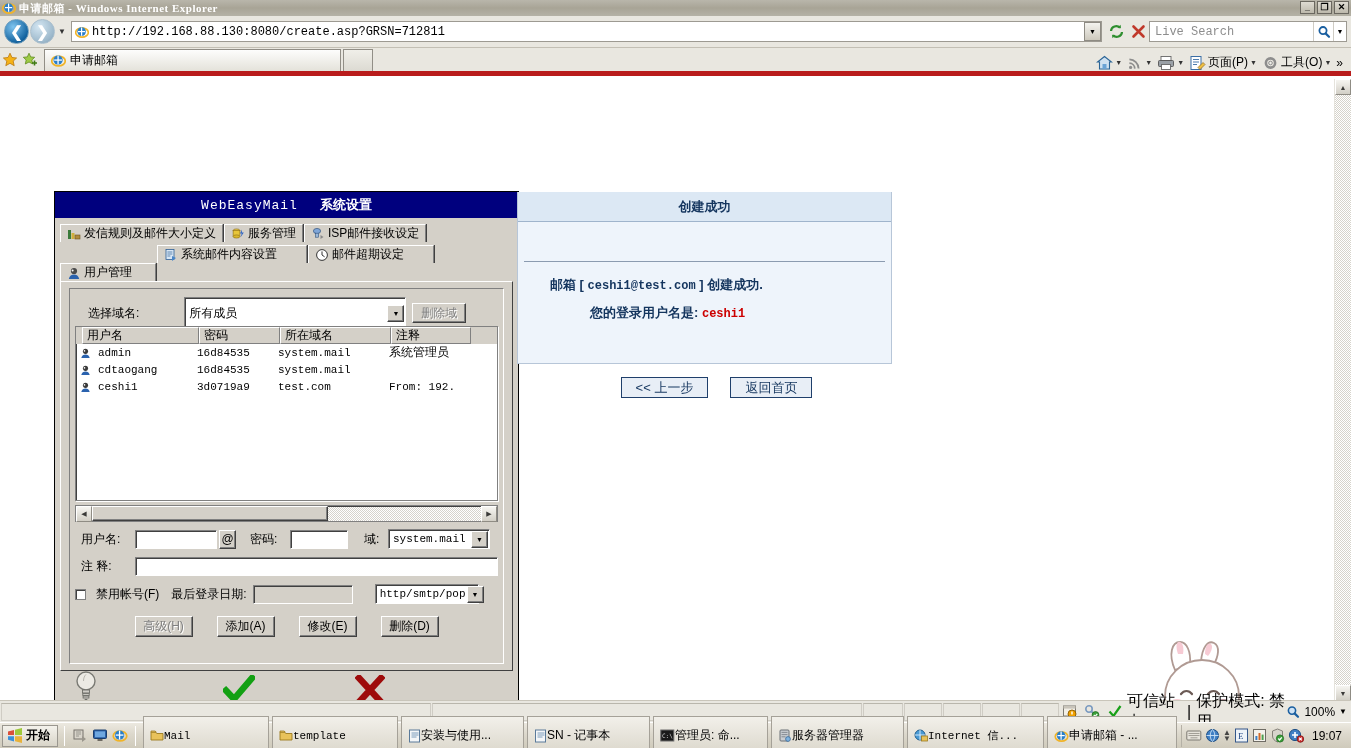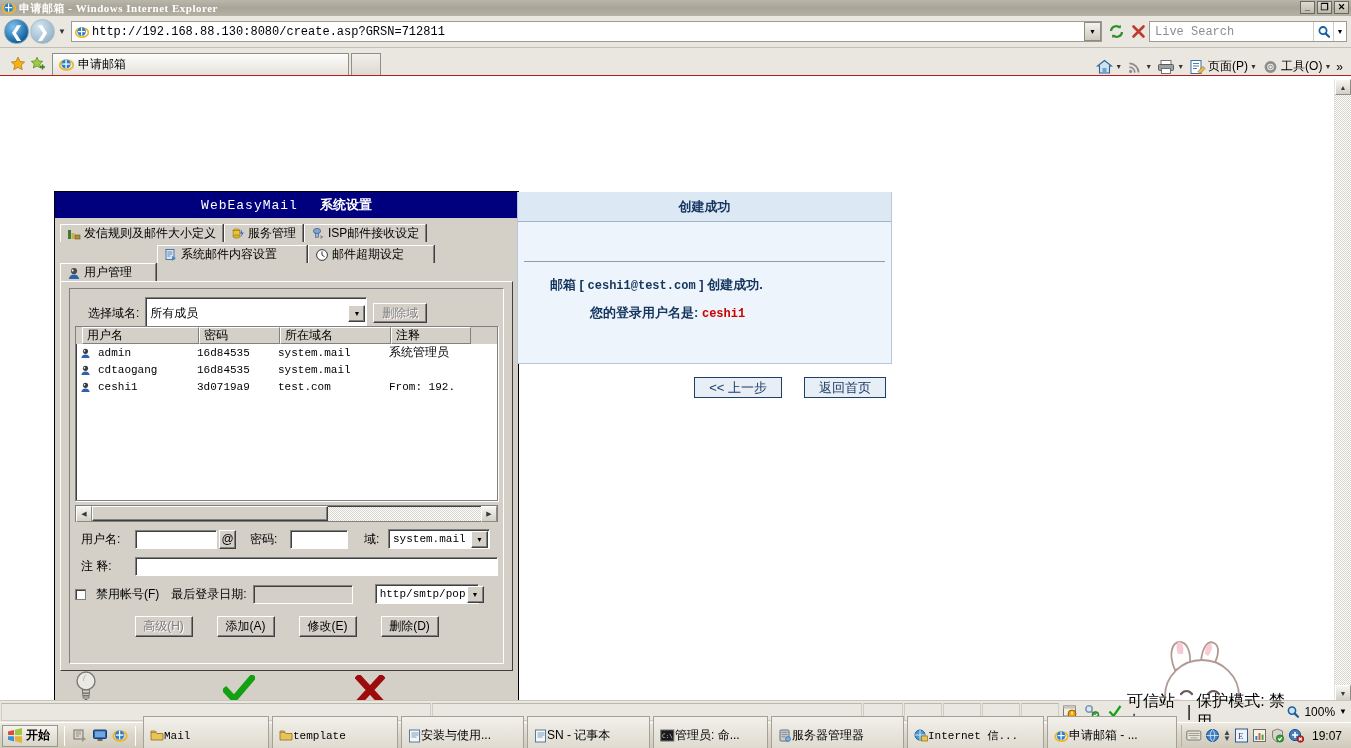--- a/index.html
+++ b/index.html
@@ -85,22 +85,22 @@
   }
   .searchbtn {
     width:20px;height:19px;display:flex;align-items:center;justify-content:center;
     border-left:1px solid #cfccc4; flex:0 0 auto;
   }
   .searchdrop { width:13px;height:19px;display:flex;align-items:center;justify-content:center;font-size:7px;border-left:1px solid #cfccc4;flex:0 0 auto;}
 
   
   #tabrow {
     height:28px; background:#e9e7e0;
-    border-bottom:1px solid #b91c1c;
-    display:flex; align-items:flex-end; padding-left:8px;
+    border-bottom:5px solid #b91c1c;
+    display:flex; align-items:flex-end; padding-left:0;
     position:relative;
   }
   .favico { width:20px; height:22px; display:flex;align-items:center;justify-content:center; flex:0 0 auto;}
   #browsertab {
     width:297px; height:22px; margin-left:4px;
     background:linear-gradient(to bottom,#fdfdfc,#e4e2da);
     border:1px solid #918e86; border-bottom:none;
     display:flex; align-items:center; padding-left:6px;
     font-size:12px; color:#000; flex:0 0 auto;
   }
@@ -183,21 +183,21 @@
     background:#d4d0c8;
     border:1px solid #fff; border-right-color:#404040; border-bottom-color:#404040;
     box-shadow: inset -1px -1px 0 #808080;
     display:flex;align-items:center;justify-content:center;
     font-size:12px; color:#000; white-space:nowrap;
   }
   .btn95.disabled { color:#808080; text-shadow:1px 1px 0 #fff; }
 
   
   #domrow { position:absolute; left:12px; top:8px; display:flex; align-items:center; gap:6px;}
-  #domselect { width:222px; height:32px; display:flex; align-items:center; }
+  #domselect { width:222px; height:32px; display:flex; align-items:center;margin-left:39px; }
   #domselect .val { flex:1 1 auto; padding-left:4px; font-size:12px; color:#000;}
   .dropbtn {
     width:17px;height:17px;margin:1px;flex:0 0 auto;
     background:#d4d0c8;
     border:1px solid #fff; border-right-color:#404040;border-bottom-color:#404040;
     box-shadow: inset -1px -1px 0 #808080;
     display:flex;align-items:center;justify-content:center;font-size:7px;color:#000;
   }
   #deldomain { width:54px; height:20px; }
 
@@ -264,21 +264,21 @@
   #rhead {
     height:30px; background:#dce8f4; border-bottom:1px solid #9fb4cc;
     display:flex; align-items:center; justify-content:center;
     font-size:13px; font-weight:bold; color:#14355e;
   }
   #rspacer { height:40px; border-bottom:1px solid #8b9bb0; margin:0 6px;}
   #rmsg1 { margin:14px 0 0 32px; font-size:13px; font-weight:bold; color:#14355e; font-family:"Liberation Sans",sans-serif;}
   #rmsg1 .mono { font-family:"Liberation Mono",monospace; font-size:12px;}
   #rmsg2 { margin:10px 0 0 72px; font-size:13px; font-weight:bold; color:#14355e;}
   #rmsg2 .uname { color:#cc0000; font-family:"Liberation Mono",monospace; font-size:12px;}
-  #rbtns { position:absolute; left:511px; top:298px; width:375px; display:flex; justify-content:flex-end; gap:22px; padding-right:0;}
+  #rbtns { position:absolute; left:529px; top:298px; width:375px; display:flex; justify-content:center; gap:22px; padding-right:0;}
   .wbtn {
     height:21px; padding:0 14px;
     background:#e8eef6; border:1px solid #1f3f6b;
     display:flex;align-items:center;justify-content:center;
     font-size:13px; color:#14355e; white-space:nowrap;
   }
 
   
   #mascot { position:absolute; left:1105px; top:555px; width:185px; height:125px;}
 

